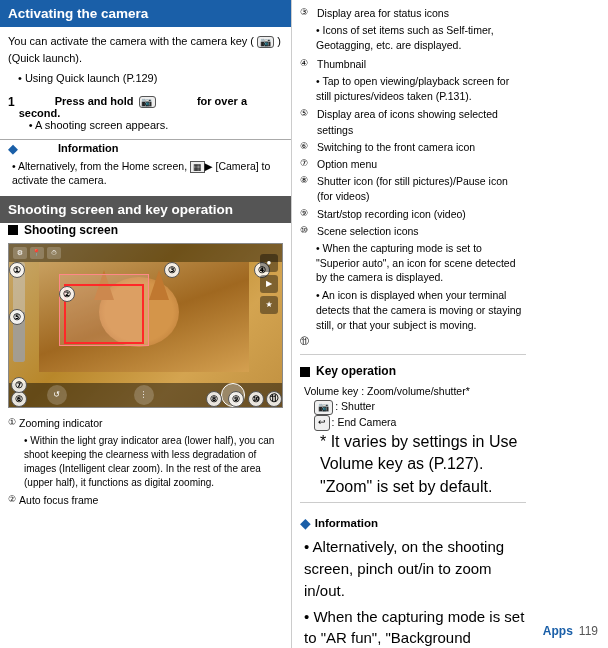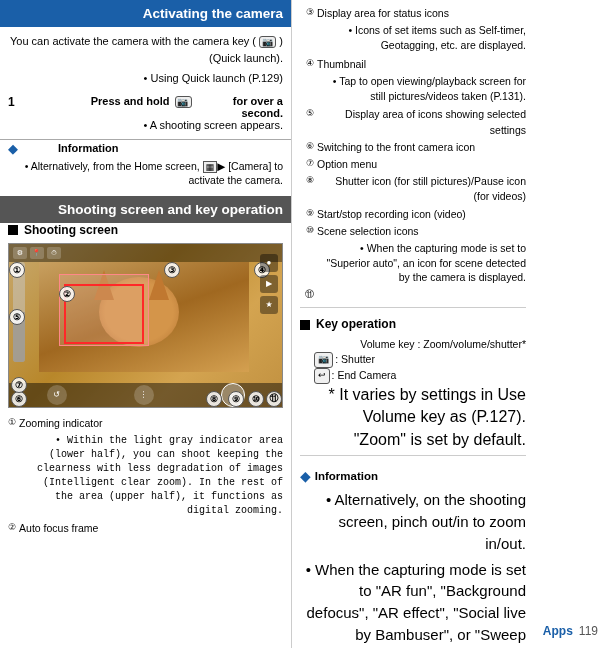--- a/index.html
+++ b/index.html
@@ -11,21 +11,20 @@
       background: #fff;
       overflow: hidden;
       color: #000;
     }
 
     .page-container {
       display: flex;
       flex-direction: row;
       width: 534px;
       height: 648px;
-      text-align: right;
     }
 
     
     .left-col {
       width: 298px;
       display: flex;
       flex-direction: column;
       border-right: 1px solid #ccc;
     }
 
@@ -422,21 +421,21 @@
       <div class="marker" style="bottom:0px; right:38px;">⑨</div>
       <div class="marker" style="bottom:0px; right:18px;">⑩</div>
       <div class="marker" style="bottom:0px; right:0px;">⑪</div>
     </div>
 
     <div class="desc-section">
       <div class="desc-item">
         <span class="circle-num">① </span>
         <span>Zooming indicator</span>
       </div>
-      <div style="margin-left: 16px; font-size:10px; line-height:1.4; margin-bottom:3px;font-family:Liberation Mono, monospace;">
+      <div style="margin-left: 16px; font-size:10px; line-height:1.4; margin-bottom:3px;">
         • Within the light gray indicator area (lower half), you can shoot keeping the clearness with less degradation of images (Intelligent clear zoom). In the rest of the area (upper half), it functions as digital zooming.
       </div>
       <div class="desc-item">
         <span class="circle-num">② </span>
         <span>Auto focus frame</span>
       </div>
     </div>
   </div>
 
   <div class="right-col">
@@ -481,20 +480,23 @@
       <span class="circle-num">⑨ </span>
       <span>Start/stop recording icon (video)</span>
     </div>
 
     <div class="right-item">
       <span class="circle-num">⑩ </span>
       <span>Scene selection icons</span>
     </div>
     <div style="margin-left:16px; margin-bottom:3px; font-size:10.5px; line-height:1.4;">
       • When the capturing mode is set to "Superior auto", an icon for scene detected by the camera is displayed.
+    </div>
+    <div style="margin-left:16px; margin-bottom:3px; font-size:10.5px; line-height:1.4;">
+      • An icon is displayed when your terminal detects that the camera is moving or staying still, or that your subject is moving.
     </div>
 
     <div class="right-item">
       <span class="circle-num">⑪ </span>
     </div>
 
     <hr class="divider">
 
     <div class="key-op-section">
       <div style="display:flex; align-items:center; margin-bottom:3px;">

